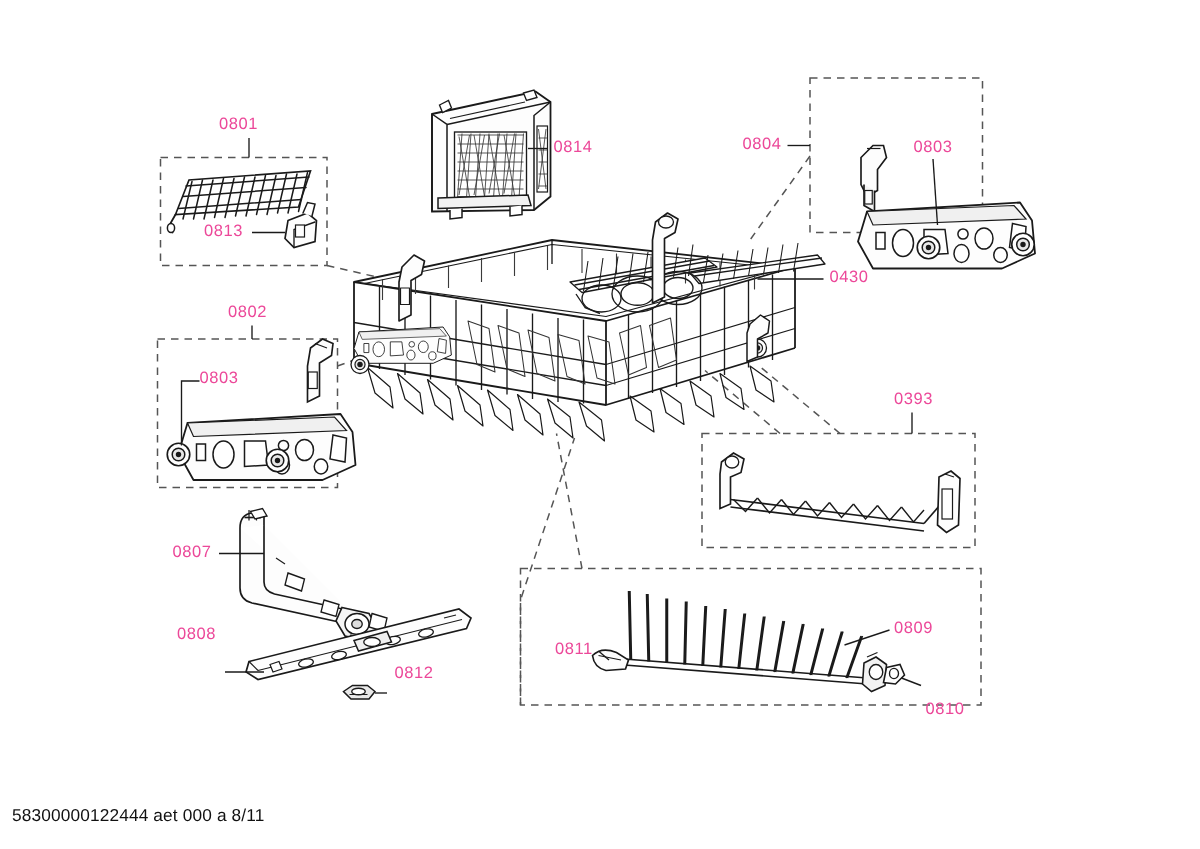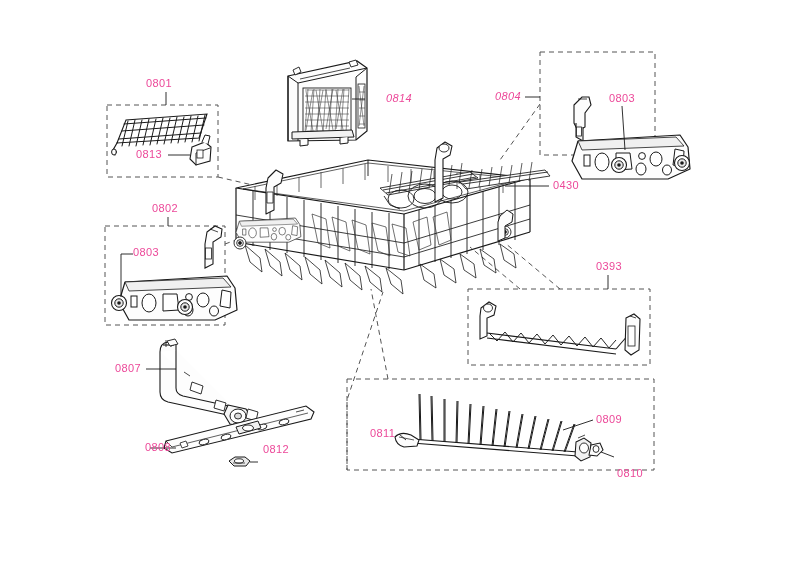--- a/index.html
+++ b/index.html
@@ -401,27 +401,28 @@
       <path d="M150,448 L176,448"></path>
       <path d="M258,462 L250,462"></path>
       <path d="M593,420 L563,430"></path>
       <path d="M399,434 L406,440"></path>
       <path d="M614,457 L601,452"></path>
     </g>
   </svg>
 
   <div class="lbl" style="left:146px;top:78px;">0801</div>
   <div class="lbl" style="left:136px;top:149px;">0813</div>
-  <div class="lbl" style="left:386px;top:93px;font-style:italic;">0814</div>
-  <div class="lbl" style="left:495px;top:91px;font-style:italic;">0804</div>
+  <div class="lbl" style="left:369px;top:93px;">0814</div>
+  <div class="lbl" style="left:495px;top:91px;">0804</div>
   <div class="lbl" style="left:609px;top:93px;">0803</div>
   <div class="lbl" style="left:152px;top:203px;">0802</div>
   <div class="lbl" style="left:133px;top:247px;">0803</div>
   <div class="lbl" style="left:553px;top:180px;">0430</div>
   <div class="lbl" style="left:596px;top:261px;">0393</div>
   <div class="lbl" style="left:115px;top:363px;">0807</div>
-  <div class="lbl" style="left:118px;top:442px;margin-left:27px;">0808</div>
+  <div class="lbl" style="left:118px;top:418px;">0808</div>
   <div class="lbl" style="left:263px;top:444px;">0812</div>
   <div class="lbl" style="left:596px;top:414px;">0809</div>
   <div class="lbl" style="left:370px;top:428px;">0811</div>
   <div class="lbl" style="left:617px;top:468px;">0810</div>
 
+  <div class="footer">58300000122444 aet 000 a 8/11</div>
 </div>
 
 </body></html>

